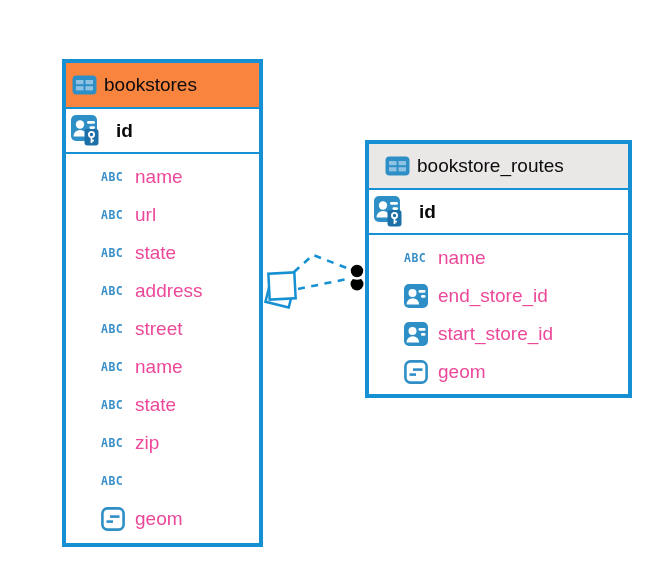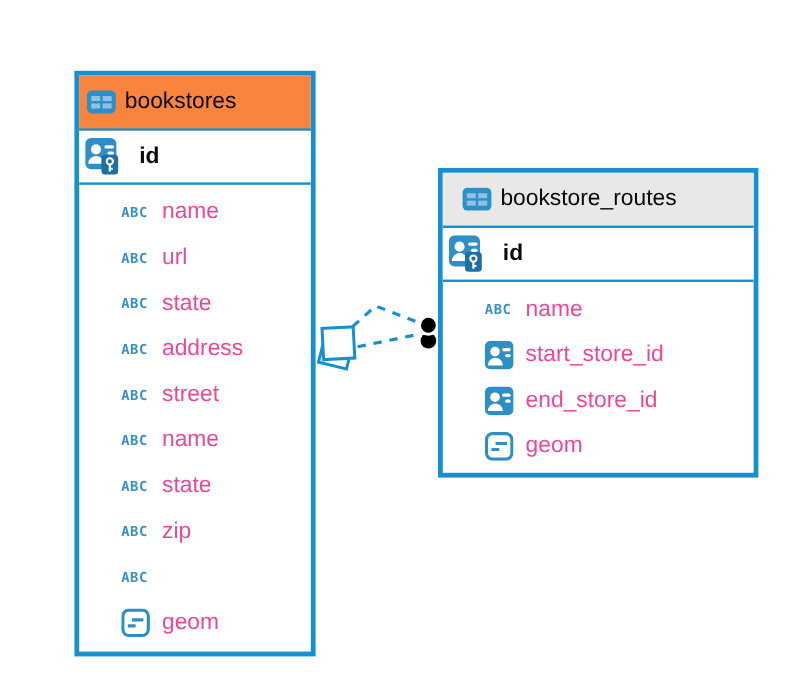--- a/index.html
+++ b/index.html
@@ -248,33 +248,33 @@
         <div class="col-row">
           <span class="col-icon">
             <svg width="24" height="24" viewBox="0 0 24 24">
               <rect width="24" height="24" rx="5" fill="#2E8FC6"></rect>
               <circle cx="8.5" cy="9" r="4" fill="#ffffff"></circle>
               <path d="M2.5 20.5 a6.3 6.3 0 0 1 12.6 0 z" fill="#ffffff"></path>
               <rect x="14.5" y="6" width="7" height="2.7" rx="1.3" fill="#ffffff"></rect>
               <rect x="17" y="11" width="4.5" height="2.7" rx="1.3" fill="#ffffff"></rect>
             </svg>
           </span>
-          <span class="col-label">start_store_id</span>
+          <span class="col-label">end_store_id</span>
         </div>
         <div class="col-row">
           <span class="col-icon">
             <svg width="24" height="24" viewBox="0 0 24 24">
               <rect width="24" height="24" rx="5" fill="#2E8FC6"></rect>
               <circle cx="8.5" cy="9" r="4" fill="#ffffff"></circle>
               <path d="M2.5 20.5 a6.3 6.3 0 0 1 12.6 0 z" fill="#ffffff"></path>
               <rect x="14.5" y="6" width="7" height="2.7" rx="1.3" fill="#ffffff"></rect>
               <rect x="17" y="11" width="4.5" height="2.7" rx="1.3" fill="#ffffff"></rect>
             </svg>
           </span>
-          <span class="col-label">end_store_id</span>
+          <span class="col-label">start_store_id</span>
         </div>
         <div class="col-row">
           <span class="col-icon">
             <svg width="24" height="24" viewBox="0 0 24 24">
               <rect x="1.4" y="1.4" width="21.2" height="21.2" rx="5" fill="#ffffff" stroke="#2E8FC6" stroke-width="2.6"></rect>
               <line x1="9" y1="9.6" x2="18.5" y2="9.6" stroke="#2E8FC6" stroke-width="2.6"></line>
               <line x1="5.5" y1="14.6" x2="12" y2="14.6" stroke="#2E8FC6" stroke-width="2.6"></line>
             </svg>
           </span>
           <span class="col-label">geom</span>

